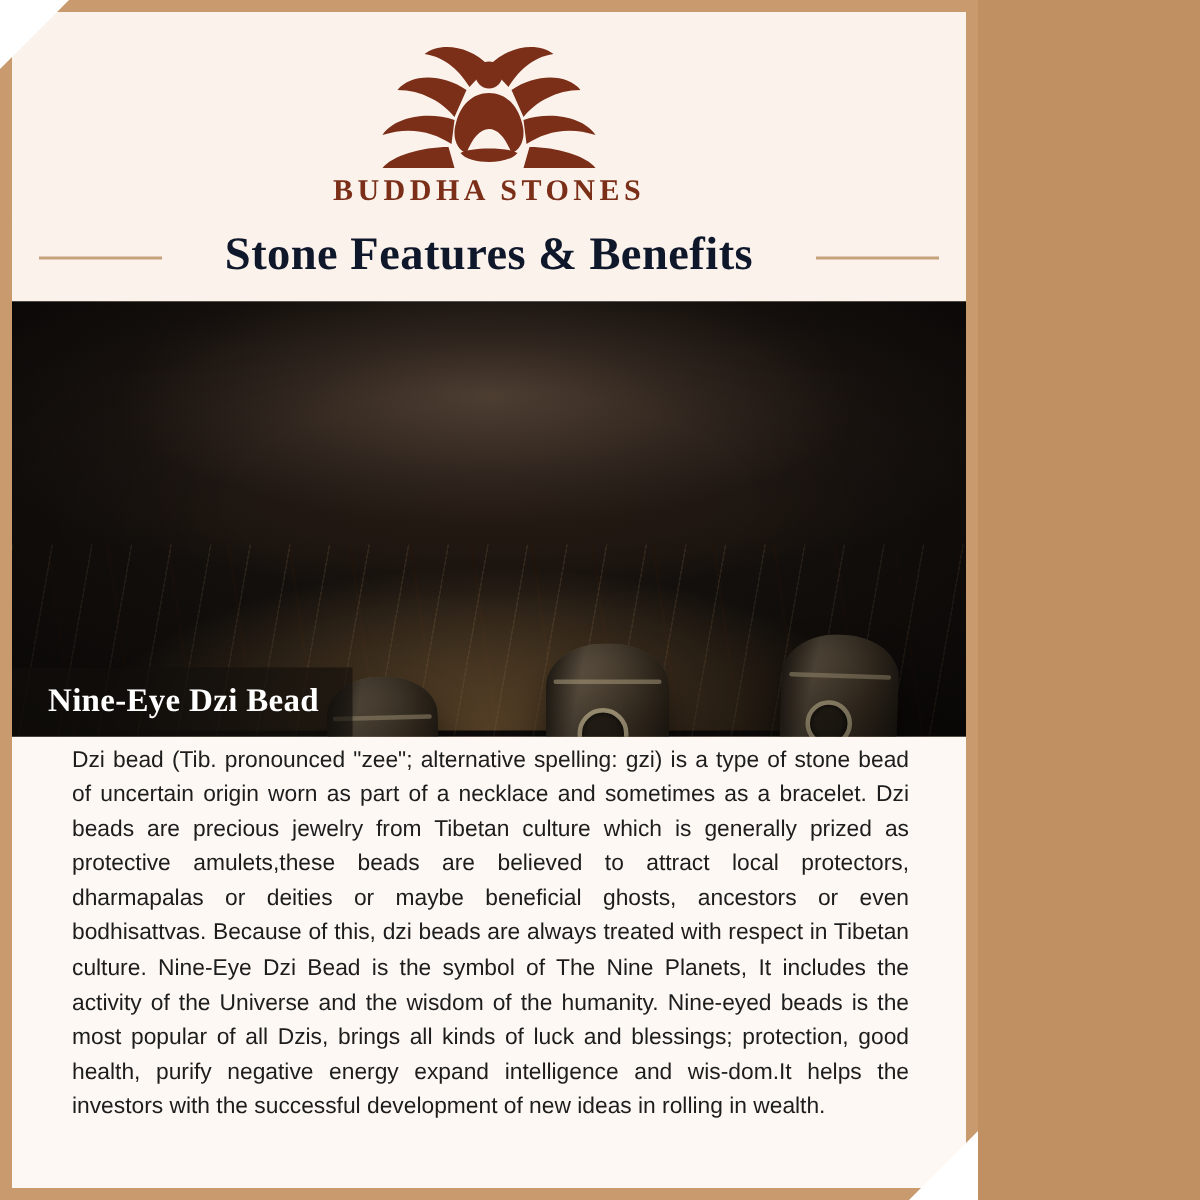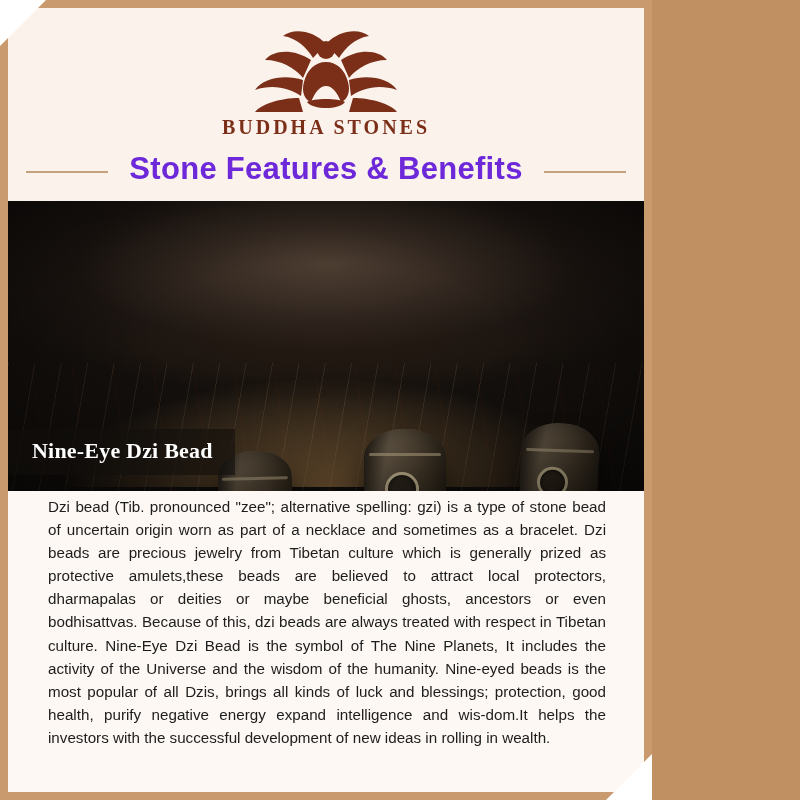--- a/index.html
+++ b/index.html
@@ -77,22 +77,22 @@
     content: "";
     position: absolute;
     left: 0; right: 0; top: 50%;
     height: 1px;
     background: transparent;
   }
   .title-text {
     display: inline-block;
     font-size: 31px;
     font-weight: bold;
-    color: #6d28d9;
-    font-family: Liberation Sans, sans-serif;
+    color: #0f172a;
+    font-family: Liberation Serif, serif;
     letter-spacing: 0.3px;
     padding: 0 16px;
     position: relative;
     z-index: 2;
     text-align: center;
   }
   .title-rule-left, .title-rule-right {
     position: absolute;
     top: 26px;
     height: 2px;
@@ -160,21 +160,21 @@
     height: 3px;
     background: rgba(216,199,159,.55);
     border-radius: 2px;
   }
   .bead-left  { left: 212px; top: 250px; width: 74px; height: 215px; transform: rotate(-1.5deg); }
   .bead-mid   { left: 356px; top: 228px; width: 82px; height: 238px; }
   .bead-right { left: 510px; top: 222px; width: 78px; height: 233px; transform: rotate(2deg); }
 
   .caption-bar {
     position: absolute;
-    left: 0; bottom: 16px;
+    left: 0; bottom: 0;
     background: rgba(18,14,11,0.62);
     padding: 9px 22px 11px 24px;
     z-index: 4;
   }
   .caption-text {
     color: #ffffff;
     font-size: 22px;
     font-weight: bold;
     letter-spacing: .2px;
     font-family: "Liberation Serif", serif;

